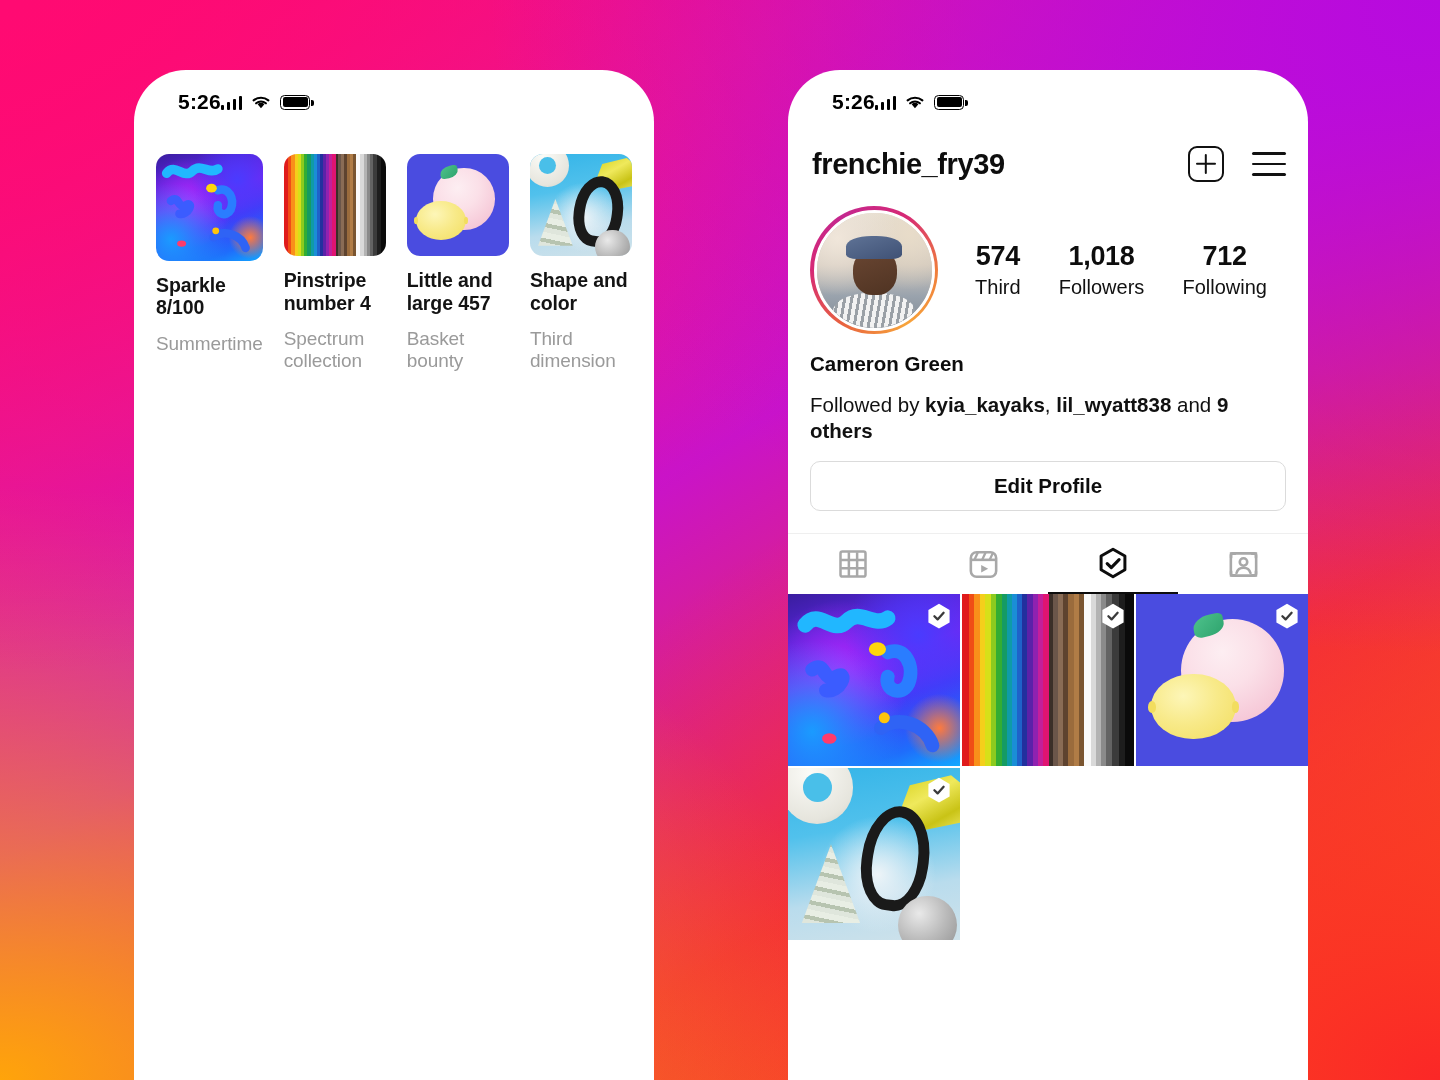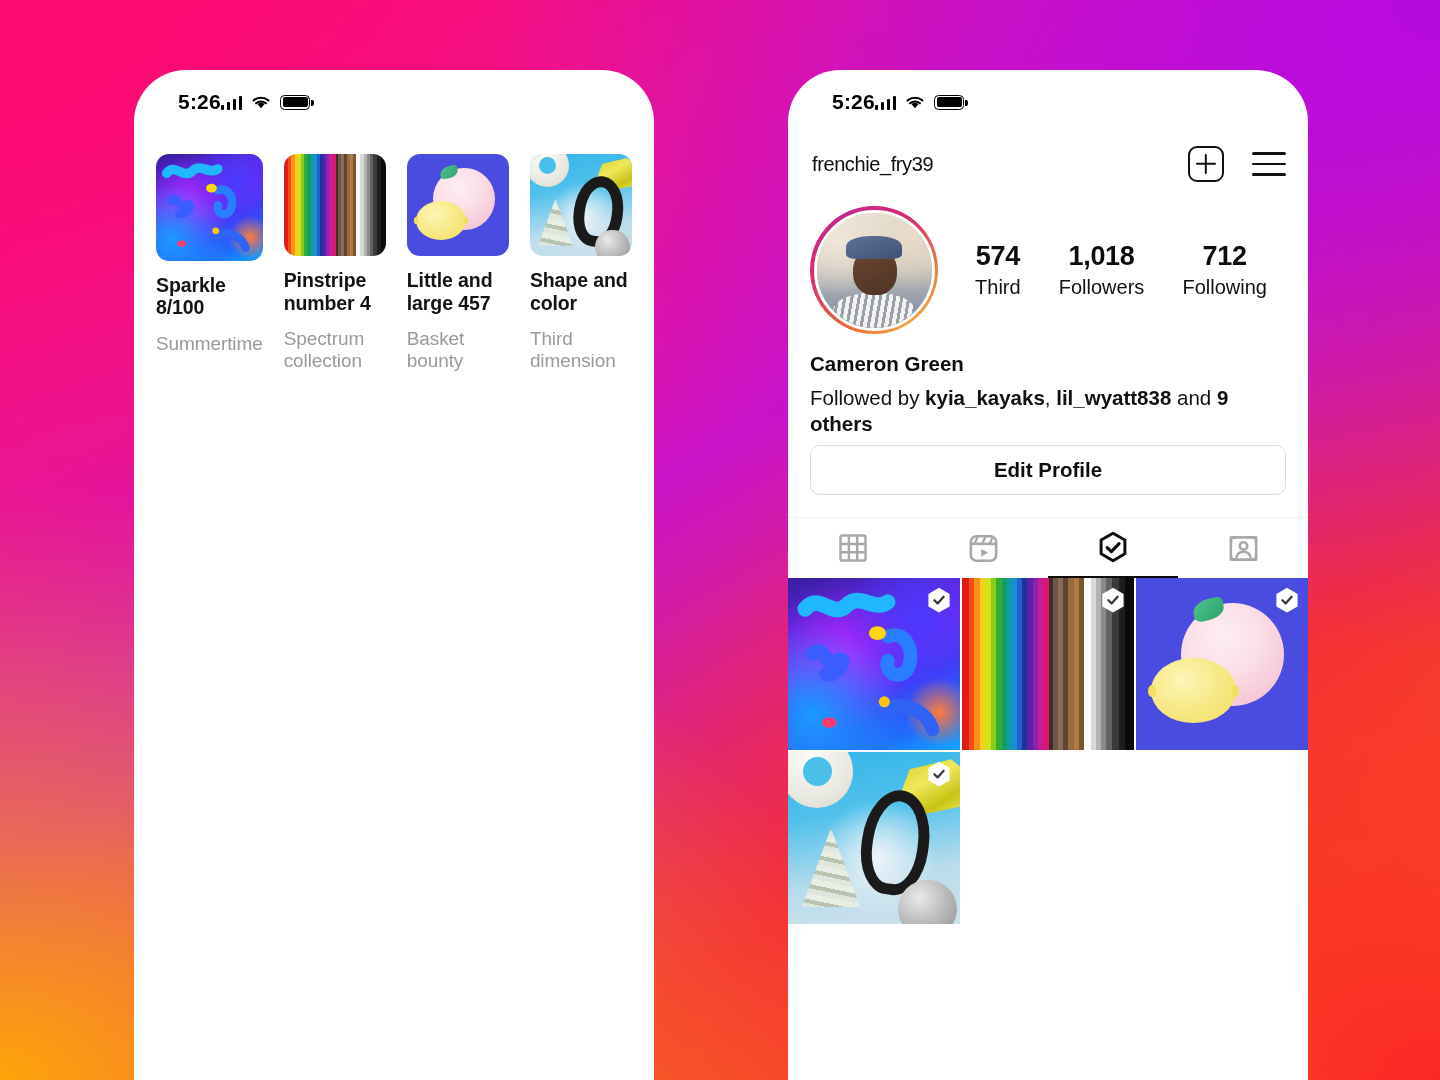--- a/index.html
+++ b/index.html
@@ -197,21 +197,21 @@
   }
   .art-shapes .ball {
     position:absolute; right:2%; bottom:-8%; width:34%; height:34%; border-radius:50%;
     background: radial-gradient(circle at 36% 30%, #e9e9e9 0%, #b9b9b9 50%, #8d8d8d 100%);
   }
 
   
   .prof-nav {
     height: 72px; display: flex; align-items: center; padding: 0 22px 0 24px;
   }
-  .prof-username { font-size: 20px; font-weight: normal; color: #0d0d0d; letter-spacing: -.4px; }
+  .prof-username { font-size: 29px; font-weight: bold; color: #0d0d0d; letter-spacing: -.4px; }
   .prof-actions { margin-left: auto; display: flex; align-items: center; gap: 28px; }
   .plus-box {
     width: 32px; height: 32px; border: 2.4px solid #111; border-radius: 9px;
     position: relative;
   }
   .plus-box::before, .plus-box::after {
     content:""; position:absolute; background:#111; border-radius:1px;
   }
   .plus-box::before { left:50%; top:6px; bottom:6px; width:2.4px; transform:translateX(-50%); }
   .plus-box::after  { top:50%; left:6px; right:6px; height:2.4px; transform:translateY(-50%); }
@@ -250,25 +250,25 @@
     border-radius: 44% 44% 0 0;
   }
 
   .prof-stats { display: flex; flex: 1; justify-content: space-around; padding-left: 18px; }
   .stat { text-align: center; }
   .stat-num { font-size: 27px; font-weight: bold; color: #0d0d0d; letter-spacing: -.3px; }
   .stat-label { font-size: 20px; color: #111; margin-top: 4px; }
 
   .prof-bio { padding: 18px 22px 0 22px; }
   .bio-name { font-size: 20.5px; font-weight: bold; color: #0d0d0d; }
-  .bio-follow { font-size: 20.5px; color: #111; margin-top: 9px; line-height: 1.28; }
+  .bio-follow { font-size: 20.5px; color: #111; margin-top: 16px; line-height: 1.28; }
   .bio-follow b { font-weight: bold; }
 
   .edit-btn {
-    margin: 8px 22px 0 22px; height: 48px;
+    margin: 17px 22px 0 22px; height: 48px;
     border: 1.4px solid #dbdbdb; border-radius: 10px;
     display: flex; align-items: center; justify-content: center;
     font-size: 20.5px; font-weight: bold; color: #0d0d0d;
   }
 
   .prof-tabs {
     display: flex; margin-top: 22px; border-top: 1px solid #efefef;
   }
   .tab {
     flex: 1; height: 60px; display: flex; align-items: center; justify-content: center;

